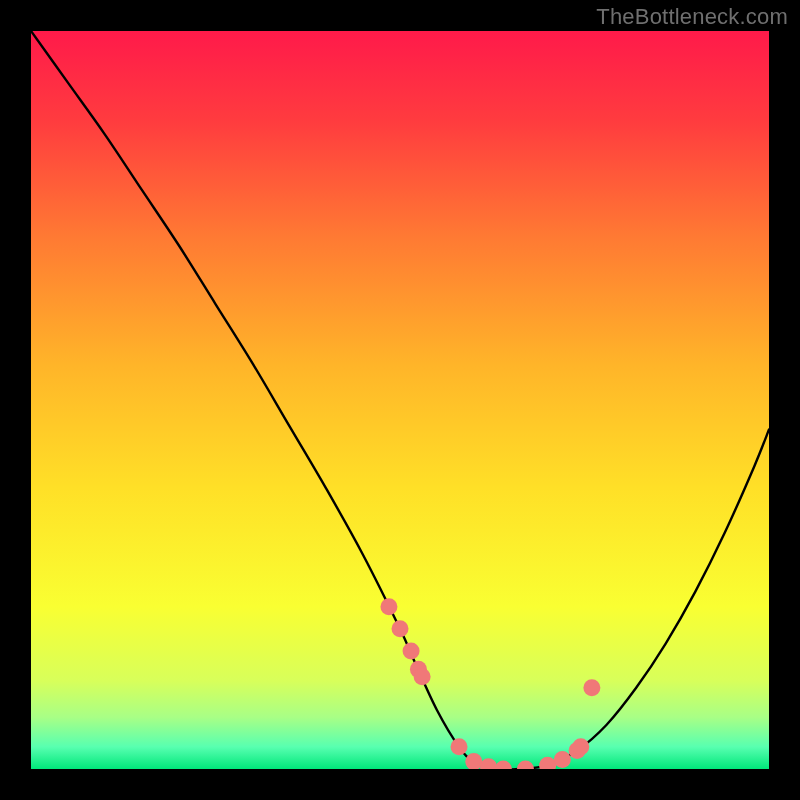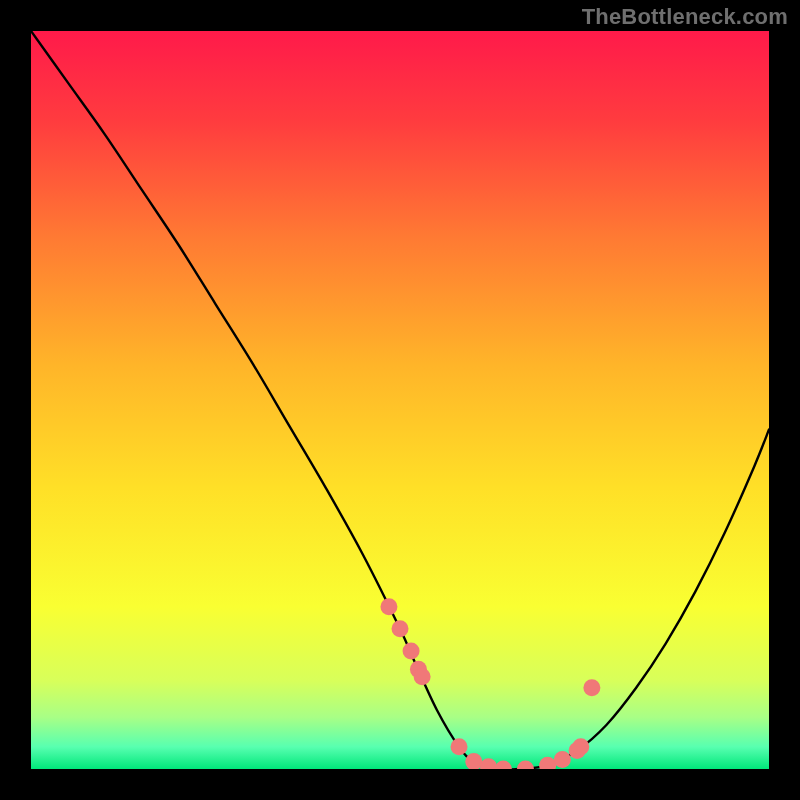--- a/index.html
+++ b/index.html
@@ -16,21 +16,21 @@
     width: 800px;
     height: 800px;
     background: #000000;
   }
   .watermark {
     position: absolute;
     top: 4px;
     right: 12px;
     color: #6f6f6f;
     font-size: 22px;
-    font-weight: 700;
+    font-weight: 400;
     letter-spacing: 0.2px;
     z-index: 10;
   }
   .plot {
     position: absolute;
     left: 31px;
     top: 31px;
     width: 738px;
     height: 738px;
     

